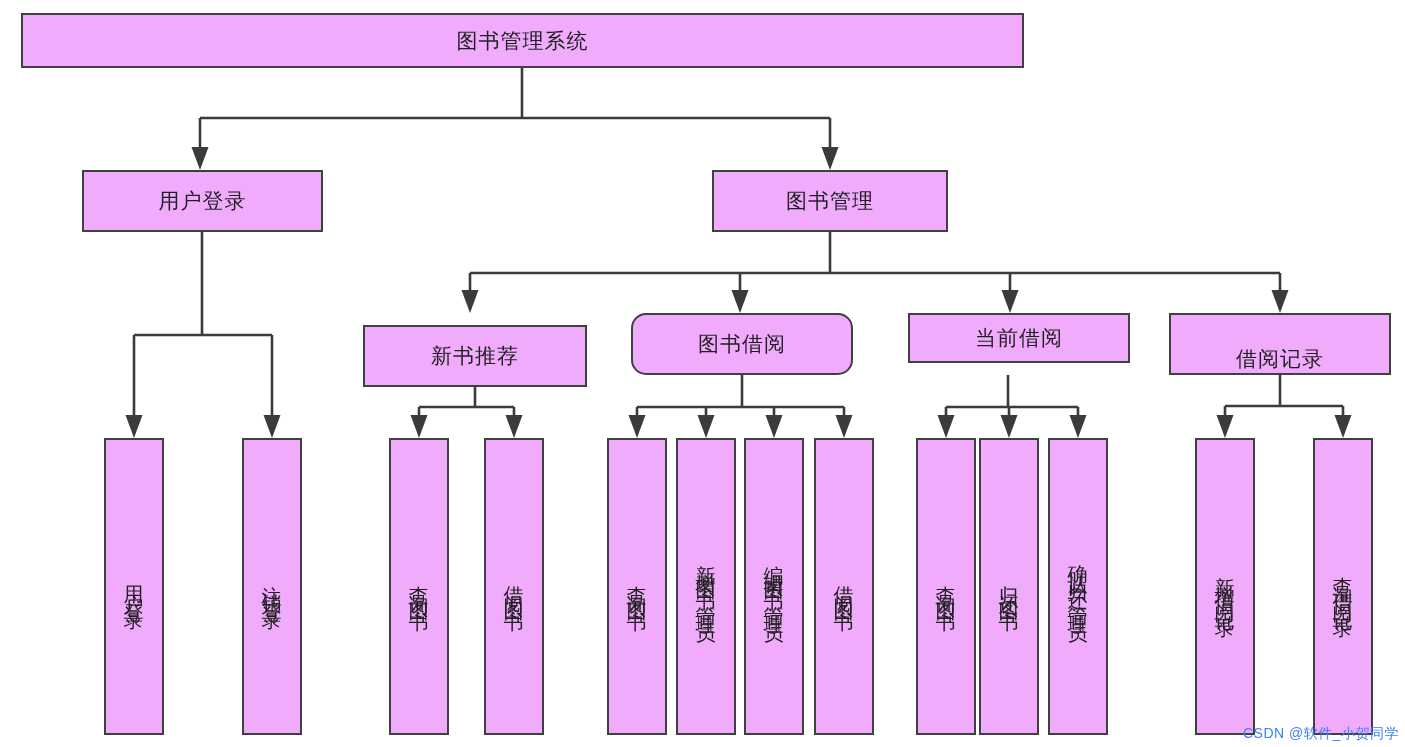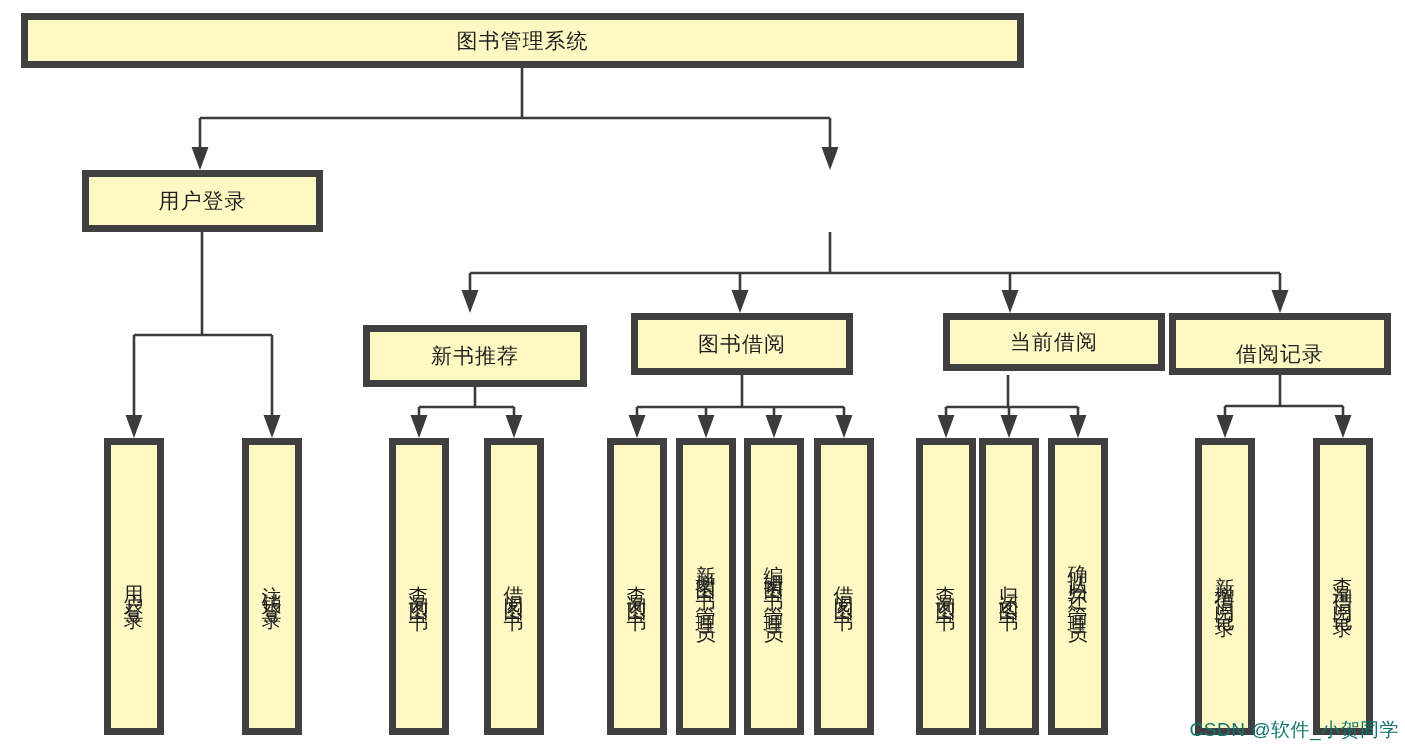--- a/index.html
+++ b/index.html
@@ -2,32 +2,32 @@
 <html><head>
 <meta charset="utf-8">
 <style>
   html,body{margin:0;padding:0;background:#ffffff;}
   .stage{
     position:relative;width:1405px;height:747px;background:#ffffff;overflow:hidden;
     font-family:"Liberation Sans",sans-serif;color:#1f1f1f;
   }
   .wires{position:absolute;left:0;top:0;width:1405px;height:747px;}
   .node{
-    position:absolute;background:#fef9c3;border:7px solid #404040;box-sizing:border-box;
+    position:absolute;background:#f0abfc;border:2px solid #404040;box-sizing:border-box;
     display:flex;align-items:center;justify-content:center;
   }
   .node.h{font-size:21px;letter-spacing:1px;}
   .node.v{width:60px;top:438px;height:297px;}
   .vtext{
     writing-mode:vertical-rl;text-orientation:mixed;
     font-size:20px;letter-spacing:0.42em;line-height:1;
     white-space:nowrap;
   }
   .watermark{
-    position:absolute;right:6px;bottom:4px;font-size:19px;color:#0f766e;
+    position:absolute;right:6px;bottom:4px;font-size:14px;color:#3b82f6;
     letter-spacing:0.5px;
   }
 </style>
 </head>
 <body>
 
 <div class="stage">
 
   <svg class="wires" viewBox="0 0 1405 747" xmlns="http://www.w3.org/2000/svg">
     <g stroke="#3b3b3b" stroke-width="2.6" fill="none">
@@ -69,28 +69,31 @@
     </g>
   </svg>
 
   <div class="node h" style="left:21px;top:13px;width:1003px;height:55px;">
     <span>图书管理系统</span>
   </div>
 
   <div class="node h" style="left:82px;top:170px;width:241px;height:62px;">
     <span>用户登录</span>
   </div>
+  <div class="node h" style="left:712px;top:170px;width:236px;height:62px;">
+    <span>图书管理</span>
+  </div>
 
   <div class="node h" style="left:363px;top:313px;width:224px;height:62px;margin-top:12px;">
     <span>新书推荐</span>
   </div>
-  <div class="node h" style="left:631px;top:313px;width:222px;height:62px;">
+  <div class="node h" style="left:631px;top:313px;width:222px;height:62px;border-radius:15px;">
     <span>图书借阅</span>
   </div>
-  <div class="node h" style="left:943px;top:313px;width:222px;height:58px;">
+  <div class="node h" style="left:908px;top:313px;width:222px;height:50px;">
     <span>当前借阅</span>
   </div>
   <div class="node h" style="left:1169px;top:313px;width:222px;height:62px;align-items:flex-end;">
     <span>借阅记录</span>
   </div>
 
   <div class="node v" style="left:104px;">
     <span class="vtext">用户登录</span>
   </div>
   <div class="node v" style="left:242px;">

